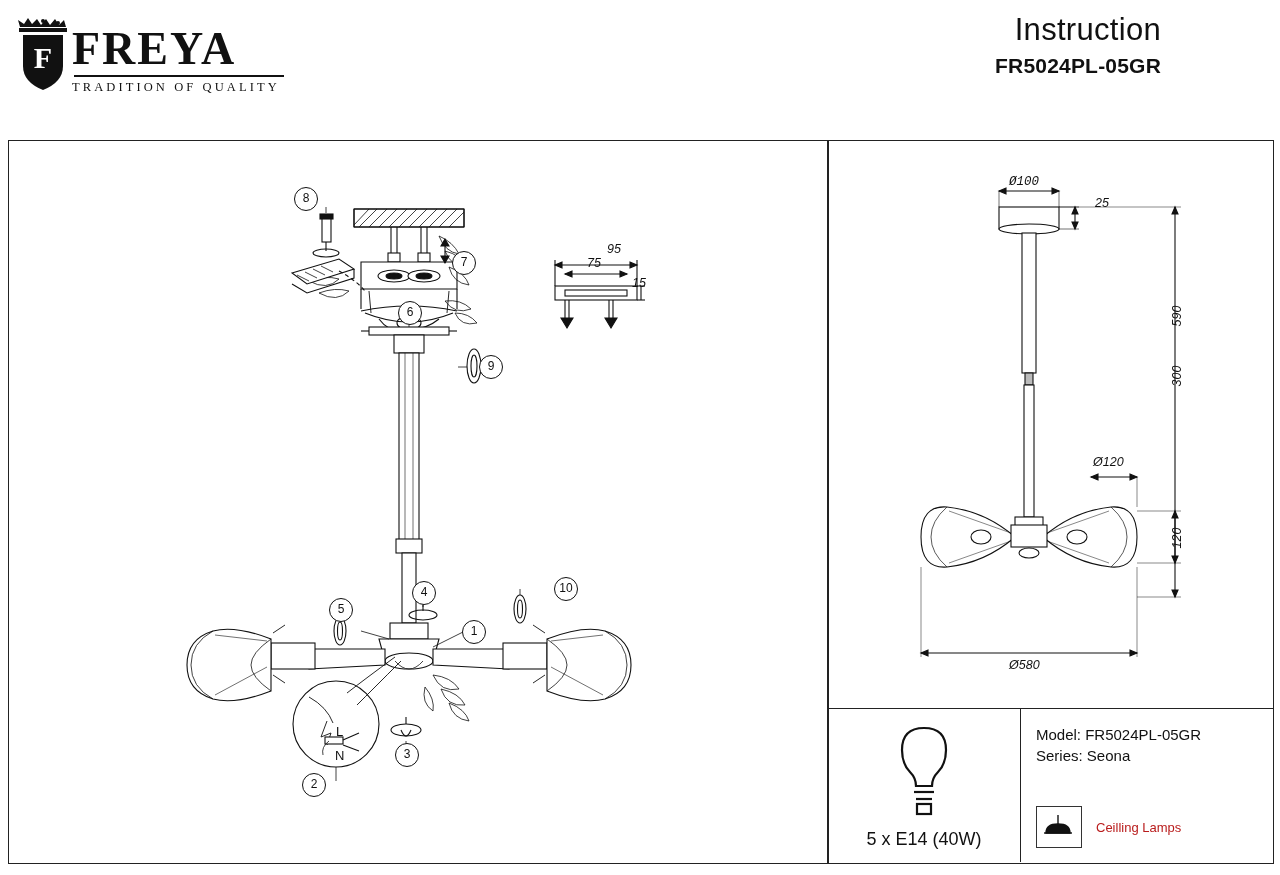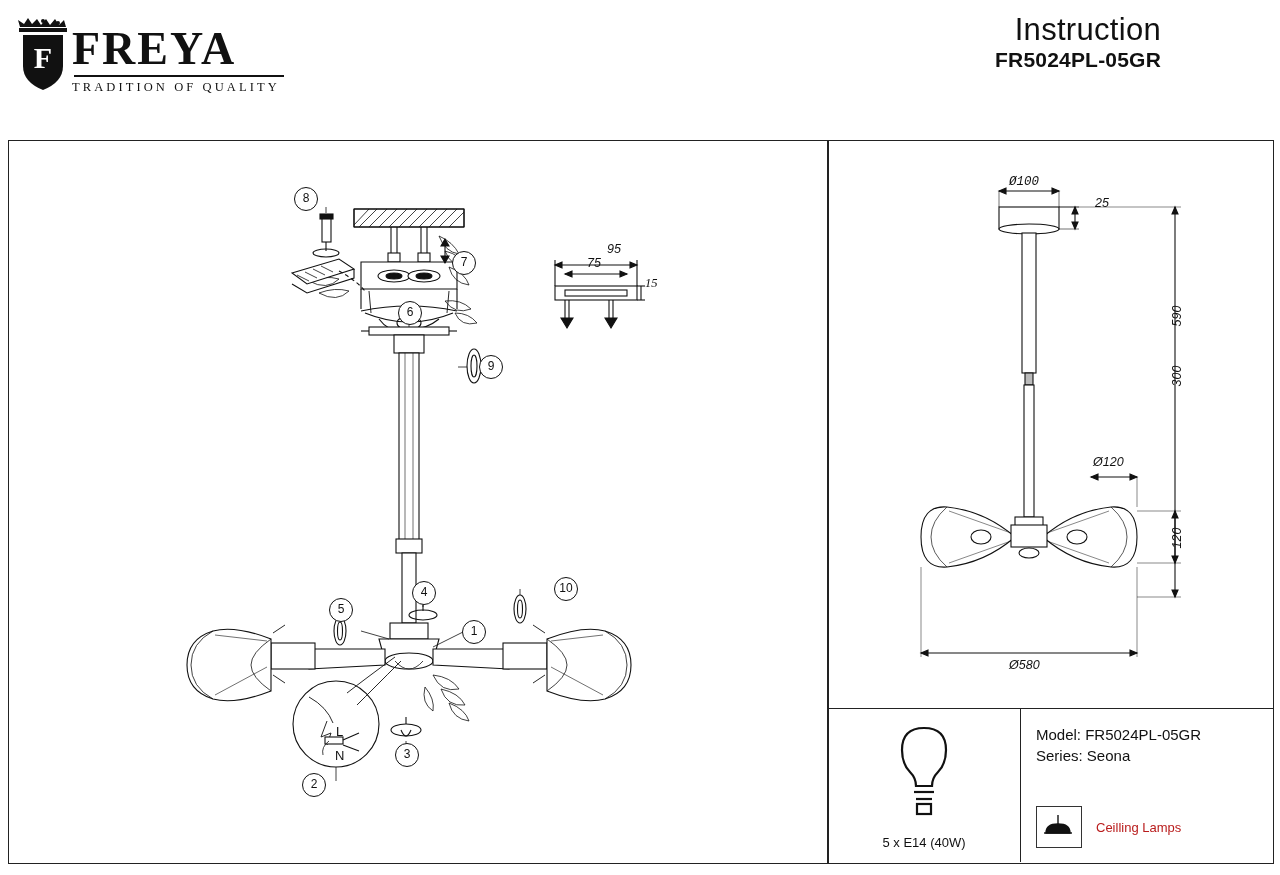--- a/index.html
+++ b/index.html
@@ -36,38 +36,38 @@
     font-family:"Liberation Serif", serif;
     font-size:12.5px;letter-spacing:3.1px;color:#111;
   }
   .title-block{
     position:absolute;left:5px;top:12px;width:1156px;text-align:right;
   }
   .doc-title{
     font-size:31px;font-weight:400;color:#111;letter-spacing:.3px;
   }
   .doc-code{
-    font-size:21px;font-weight:700;color:#111;letter-spacing:.2px;
+    font-size:21px;font-weight:700;color:#111;margin-top:6px;letter-spacing:.2px;
   }
   
   .panel{
     position:absolute;border:1px solid #222;background:#fff;
   }
   #panel-left{left:8px;top:140px;width:818px;height:722px;}
   #panel-right-top{left:828px;top:140px;width:444px;height:568px;}
   #panel-right-bottom{left:828px;top:708px;width:444px;height:154px;}
   .vsep{
     position:absolute;left:1020px;top:708px;width:1px;height:154px;background:#222;
   }
   
   .bulb-spec{
     position:absolute;left:828px;top:708px;width:192px;height:154px;
   }
   .bulb-caption{
-    position:absolute;bottom:12px;width:100%;text-align:center;font-size:13px;color:#111;
+    position:absolute;bottom:12px;width:100%;text-align:center;font-size:18px;color:#111;
   }
   .spec-list{
     position:absolute;left:1036px;top:724px;font-size:15px;color:#111;line-height:21px;
   }
   .cat-row{
     position:absolute;left:1036px;top:806px;display:flex;align-items:center;gap:14px;
   }
   .cat-icon{
     width:44px;height:40px;border:1px solid #333;position:relative;background:#fff;
   }
@@ -335,21 +335,21 @@
   <div class="lbl" style="left:443px;top:110px;">7</div>
   <div class="lbl" style="left:285px;top:46px;">8</div>
   <div class="lbl" style="left:470px;top:214px;">9</div>
   <div class="lbl" style="left:497px;top:436px;margin-left:48px;">10</div>
 
   <div class="dim-label" style="left:327px;top:583px;font-size:13px;">L</div>
   <div class="dim-label" style="left:326px;top:607px;font-size:13px;">N</div>
 
   <div class="it-label" style="left:578px;top:101px;margin-left:20px;">95</div>
   <div class="it-label" style="left:578px;top:115px;">75</div>
-  <div class="it-label" style="left:636px;top:135px;font-family:Liberation Serif, serif;">15</div>
+  <div class="it-label" style="left:623px;top:135px;">15</div>
 </div>
 
 <div class="panel" id="panel-right-top">
   <svg width="442" height="566" viewBox="0 0 442 566">
     <g stroke="#111" fill="none" stroke-width="1.1">
 
       <rect x="170" y="66" width="60" height="22" fill="#fff"></rect>
       <ellipse cx="200" cy="88" rx="30" ry="5" fill="#fff"></ellipse>
 
       <line x1="170" y1="50" x2="230" y2="50"></line>

